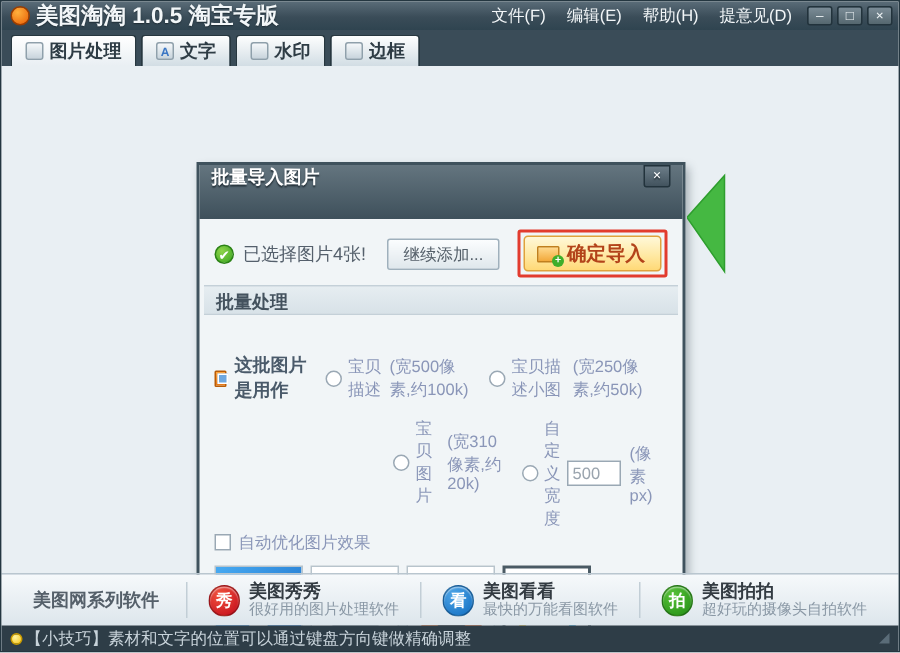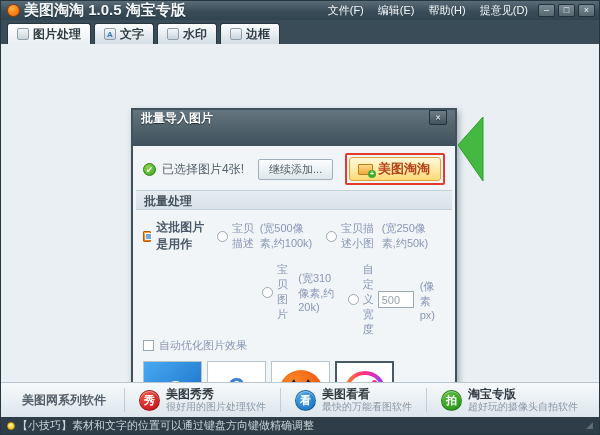--- a/index.html
+++ b/index.html
@@ -58,21 +58,21 @@
     border-radius:3px; font-size:13px; font-weight:bold; color:#b3431a; }
   .import-ico { position:relative; width:15px; height:11px; background:linear-gradient(#ffd98c,#f2a93b);
     border:1px solid #c07f1e; border-radius:1px; }
   .import-ico::after { content:"+"; position:absolute; right:-4px; bottom:-4px; width:8px; height:8px;
     background:#3fae2a; border-radius:50%; color:#fff; font-size:7px; line-height:8px; text-align:center; }
 
   .section-band { margin:6px -7px 0; height:20px; line-height:20px; padding:0 8px;
     background:linear-gradient(#e6edf1,#d8e2e8); border-top:1px solid #c4d0d8; border-bottom:1px solid #c4d0d8;
     font-size:12px; font-weight:bold; color:#44525e; }
 
-  .usage-row { display:flex; align-items:center; margin-top:9px; font-size:11px; }
+  .usage-row { display:flex; align-items:center; margin-top:25px; font-size:11px; }
   .images-ico { position:relative; width:12px; height:11px; background:linear-gradient(#ffa53d,#e87714);
     border:1px solid #b85c08; border-radius:1px; margin-right:5px; }
   .images-ico::before { content:""; position:absolute; left:1px; top:1px; width:5px; height:5px;
     background:#6fa8e0; border:1px solid #fff; }
   .usage-label { font-weight:bold; color:#4a5a6a; font-size:12px; margin-right:8px; }
   .radio { display:flex; align-items:center; margin-right:10px; color:#8a96b8; }
   .radio-circle { width:11px; height:11px; border-radius:50%; background:#fff; border:1px solid #9aa8b4;
     margin-right:4px; flex:0 0 auto; }
   .radio-hint { color:#8a96b8; margin-left:2px; }
   .radio-row2 { display:flex; align-items:flex-start; margin:9px 0 1px 119px; font-size:11px; }
@@ -184,21 +184,21 @@
       </div>
       <div class="dlg-body">
 
         <div class="row-top">
           <span class="check-ico">✔</span>
           <span class="sel-text">已选择图片4张!</span>
           <button class="btn-continue">继续添加...</button>
           <div class="confirm-wrap">
             <button class="btn-confirm">
               <span class="import-ico"></span>
-              <span>美图淘淘</span>
+              <span>确定导入</span>
             </button>
           </div>
         </div>
 
         <div class="section-band">批量处理</div>
 
         <div class="usage-row">
           <span class="images-ico"></span>
           <span class="usage-label">这批图片是用作</span>
           <span class="radio">
@@ -290,21 +290,21 @@
       <span class="f-badge badge-blue">看</span>
       <span>
         <div class="f-name">美图看看</div>
         <div class="f-desc">最快的万能看图软件</div>
       </span>
     </div>
     <span class="f-sep"></span>
     <div class="f-app">
       <span class="f-badge badge-green">拍</span>
       <span>
-        <div class="f-name">淘宝专版</div>
+        <div class="f-name">美图拍拍</div>
         <div class="f-desc">超好玩的摄像头自拍软件</div>
       </span>
     </div>
   </div>
 
   <div class="statusbar">
     <span class="bulb-ico"></span>
     <span>【小技巧】素材和文字的位置可以通过键盘方向键做精确调整</span>
     <span class="resize-grip"></span>
   </div>

